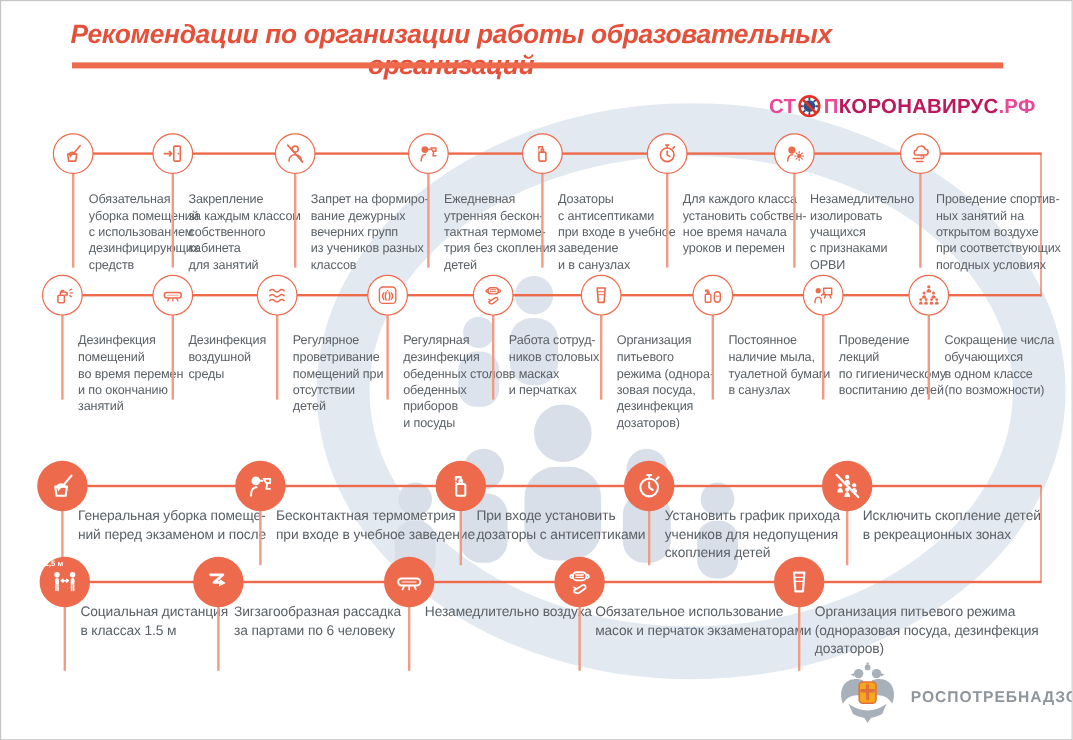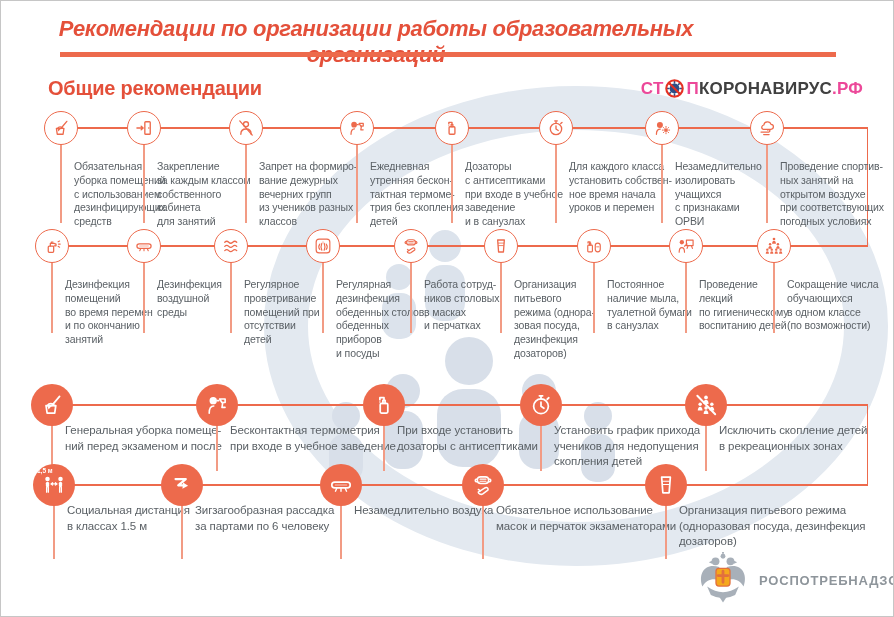--- a/index.html
+++ b/index.html
@@ -29,21 +29,21 @@
   .sec-head{
     margin:0;font-size:20px;font-weight:700;letter-spacing:-0.2px;color:var(--heading);
   }
   #sec1-head{left:47px;top:76px;}
   #sec2-head{left:47px;top:344px;}
 
   
   .stoplogo{left:auto;right:30px;top:77px;display:flex;align-items:center;
     font-size:17px;font-weight:800;letter-spacing:.2px;}
   .stoplogo .red{color:#ec4899;}
-  .stoplogo .blue{color:#404040;}
+  .stoplogo .blue{color:#be185d;}
   .stoplogo svg{width:21px;height:21px;margin:0 1px;}
 
   
   .hl{height:1.8px;background:var(--accent);}
   .vl{width:1.8px;background:var(--accent);}
 
   
   .item{width:0;height:0;}
   .item::before{
     content:"";position:absolute;left:-0.6px;top:0;width:1.2px;background:var(--accent-soft);
@@ -239,21 +239,20 @@
       <symbol id="i-zigzag" viewBox="0 0 24 24" fill="none" stroke="currentColor" stroke-linecap="round" stroke-linejoin="round">
         <path d="M6 6.5 H15.5 L8.5 12.3 H14" stroke-width="2"></path>
         <path d="M13 9.6 L17.6 12.7 L12.4 15.5 z" fill="currentColor" stroke="none"></path>
       </symbol>
     </defs>
   </svg>
 
   <h1 class="title">Рекомендации по организации работы образовательных организаций</h1>
   <div class="rule"></div>
 
-  <h2 class="sec-head" id="sec1-head">Общие рекомендации</h2>
 
   <div class="stoplogo">
     <span class="red">СТ</span>
     <svg viewBox="0 0 24 24">
       <circle cx="12" cy="12" r="5.6" fill="#2D4E86"></circle>
       <path d="M12 3.4 V5.6 M12 18.4 V20.6 M3.4 12 H5.6 M18.4 12 H20.6 M6 6 l1.6 1.6 M16.4 16.4 l1.6 1.6 M18 6 l-1.6 1.6 M7.6 16.4 L6 18" stroke="#2D4E86" stroke-width="1.8" stroke-linecap="round"></path>
       <circle cx="12" cy="12" r="9.4" fill="none" stroke="#E53123" stroke-width="2.4"></circle>
       <path d="M5.5 5.5 L18.5 18.5" stroke="#E53123" stroke-width="2.4"></path>
     </svg>
     <span class="red">П</span>

